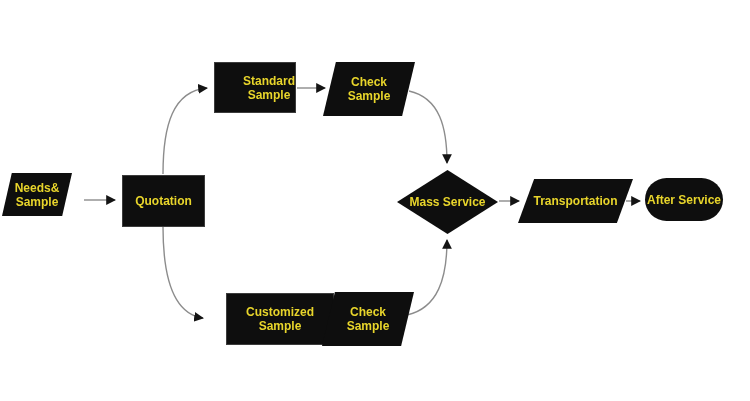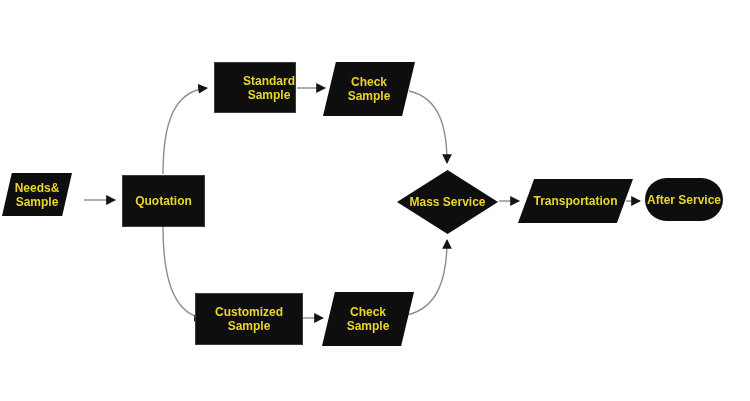--- a/index.html
+++ b/index.html
@@ -32,21 +32,21 @@
   }
   .rectangle { border: 1px solid #3c3c3c; }
   .parallelogram { clip-path: polygon(14% 0%, 100% 0%, 86% 100%, 0% 100%); }
   .diamond { clip-path: polygon(50% 0%, 100% 50%, 50% 100%, 0% 50%); }
   .stadium { border-radius: 25px; }
 
   .n-needs       { left: 2px;  top: 173px; width: 70px;  height: 43px; }
   .n-quotation   { left: 122px; top: 175px; width: 83px;  height: 52px; }
   .n-standard    { left: 214px; top: 62px;  width: 82px;  height: 51px; justify-content: flex-end; }
   .n-checktop    { left: 323px; top: 62px;  width: 92px;  height: 54px; }
-  .n-customized  { left: 195px; top: 293px; width: 108px;  height: 52px; }
+  .n-customized  { left: 226px; top: 293px; width: 108px;  height: 52px; }
   .n-checkbottom { left: 322px; top: 292px; width: 92px;  height: 54px; }
   .n-mass        { left: 397px; top: 170px; width: 101px; height: 64px; }
   .n-transport   { left: 518px; top: 179px; width: 115px; height: 44px; justify-content: center; }
   .n-after       { left: 645px; top: 178px; width: 78px;  height: 43px; }
 </style>
 </head>
 <body>
 
 <div class="canvas">
 

